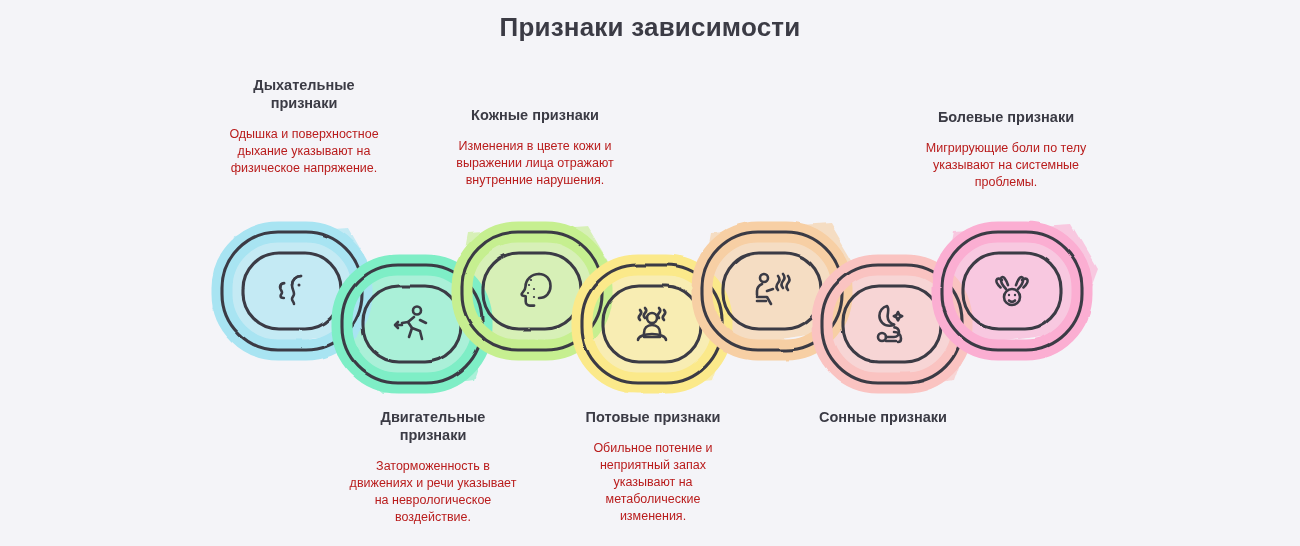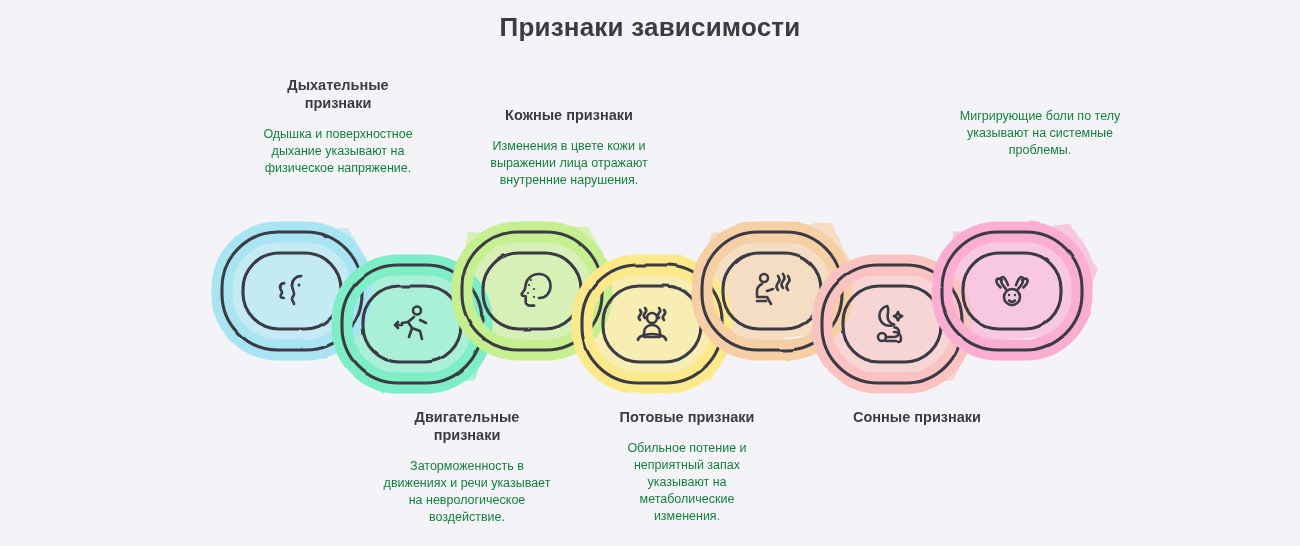--- a/index.html
+++ b/index.html
@@ -16,29 +16,29 @@
 
   .page-title{
     position:absolute;left:0;top:12px;width:1300px;
     text-align:center;
     font-size:26px;font-weight:bold;
     color:#3b3b45;
     letter-spacing:.2px;
   }
 
   
-  .caption{position:absolute;text-align:center;margin-left:34px;}
+  .caption{position:absolute;text-align:center;}
   .cap-title{
     font-size:14.5px;font-weight:bold;line-height:18px;
     color:#3b3b45;
     margin:0 0 14px 0;
   }
   .cap-body{
     font-size:12.5px;line-height:17px;
-    color:#15803d;
+    color:#b91c1c;
     margin:0;
   }
 
   
   .cap-1{left:225px;top:76px;width:158px;}
   .cap-3{left:452px;top:106px;width:166px;}
   .cap-5{left:678px;top:90px;width:180px;}
   .cap-7{left:922px;top:108px;width:168px;}
   
   .cap-2{left:348px;top:408px;width:170px;}
@@ -63,20 +63,21 @@
     <p class="cap-title">Дыхательные признаки</p>
     <p class="cap-body">Одышка и поверхностное дыхание указывают на физическое напряжение.</p>
   </div>
   <div class="caption cap-3">
     <p class="cap-title">Кожные признаки</p>
     <p class="cap-body">Изменения в цвете кожи и выражении лица отражают внутренние нарушения.</p>
   </div>
   <div class="caption cap-5">
   </div>
   <div class="caption cap-7">
+    <p class="cap-title">Болевые признаки</p>
     <p class="cap-body">Мигрирующие боли по телу указывают на системные проблемы.</p>
   </div>
 
   <div class="caption cap-2">
     <p class="cap-title">Двигательные признаки</p>
     <p class="cap-body">Заторможенность в движениях и речи указывает на неврологическое воздействие.</p>
   </div>
   <div class="caption cap-4">
     <p class="cap-title">Потовые признаки</p>
     <p class="cap-body">Обильное потение и неприятный запах указывают на метаболические изменения.</p>

